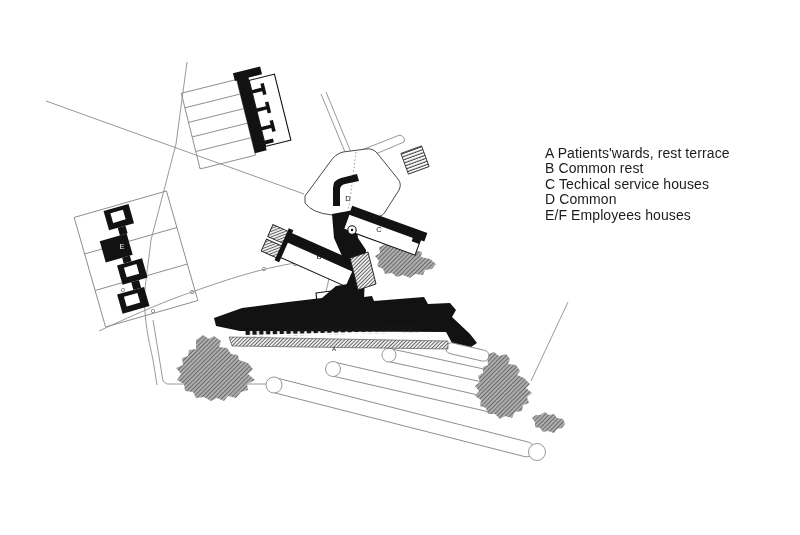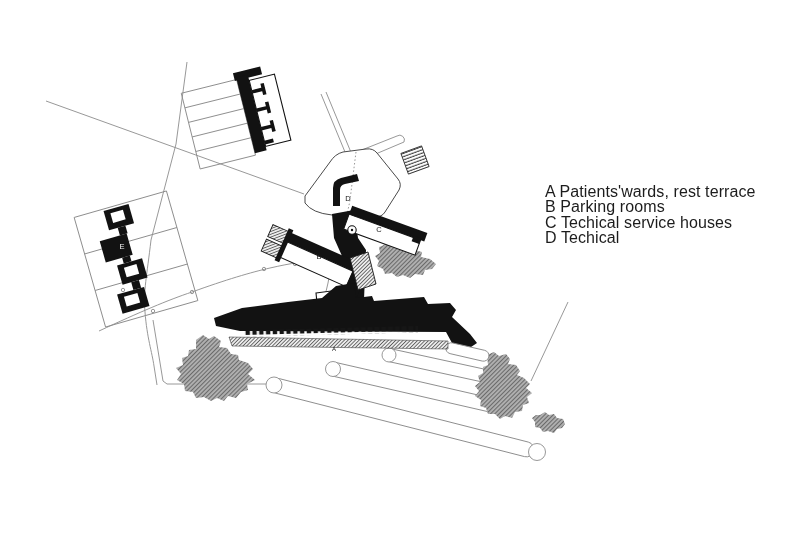--- a/index.html
+++ b/index.html
@@ -7,21 +7,21 @@
   }
   html,body{margin:0;padding:0;}
   body{
     width:800px;height:535px;background:var(--paper);
     font-family:"Liberation Sans", sans-serif; position:relative; overflow:hidden;
   }
   .stage{position:absolute;left:0;top:0;width:800px;height:535px;}
   svg{position:absolute;left:0;top:0;}
   .legend{
     position:absolute; left:545px; top:146px; color:var(--text);
-    font-size:16px; line-height:15.4px; letter-spacing:0.1px; white-space:nowrap;margin-top:38px;
+    font-size:14px; line-height:15.4px; letter-spacing:0.1px; white-space:nowrap;
   }
   .ink{fill:var(--ink);stroke:none;}
   .ln{stroke:var(--line);fill:none;stroke-width:0.9;}
   .bnd{stroke:#4a4a4a;fill:none;stroke-width:1;}
   .wht{fill:#ffffff;stroke:var(--ink);stroke-width:1.1;}
   .lbl{fill:#161616;font-family:"Liberation Sans",sans-serif;font-size:7.5px;text-anchor:middle;}
   .lbl-sm{font-size:6px;}
   .lbl-w{fill:#f4f4f4;}
 </style>
 </head>
@@ -177,18 +177,19 @@
       <text class="lbl" x="348" y="201">D</text>
       <text class="lbl" x="379" y="232">C</text>
       <text class="lbl" x="319" y="259">B</text>
       <text class="lbl lbl-w" x="122" y="249">E</text>
       <text class="lbl lbl-sm" x="334" y="351">A</text>
     </g>
   </svg>
 
   <div class="legend">
     <div>A Patients'wards, rest terrace</div>
-    <div>B Parking rooms</div>
+    <div>B Common rest</div>
     <div>C Techical service houses</div>
-    <div>D Techical</div>
+    <div>D Common</div>
+    <div>E/F Employees houses</div>
   </div>
 
 </div>
 
 </body></html>

